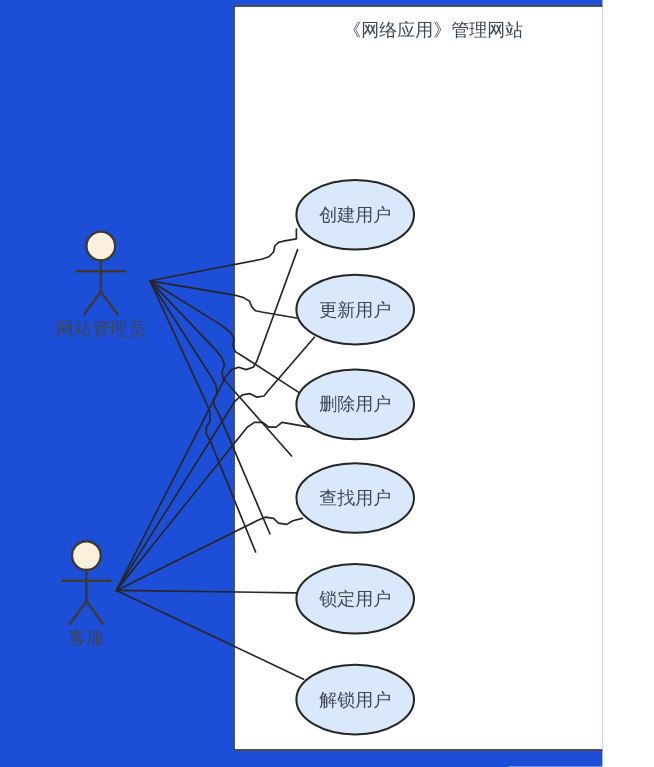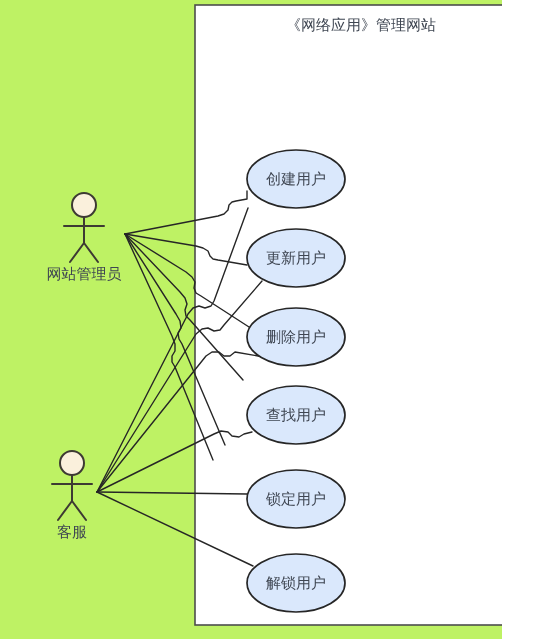--- a/index.html
+++ b/index.html
@@ -7,21 +7,21 @@
     padding: 0;
     background: #ffffff;
   }
   body {
     font-family: "Liberation Sans", "DejaVu Sans", sans-serif;
   }
   #diagram-root {
     position: relative;
     width: 502px;
     height: 639px;
-    background: #bef264;
+    background: #1d4ed8;
     overflow: hidden;
   }
   #uml-svg {
     position: absolute;
     left: 0;
     top: 0;
     width: 545px;
     height: 639px;
   }
   .sys-boundary {

